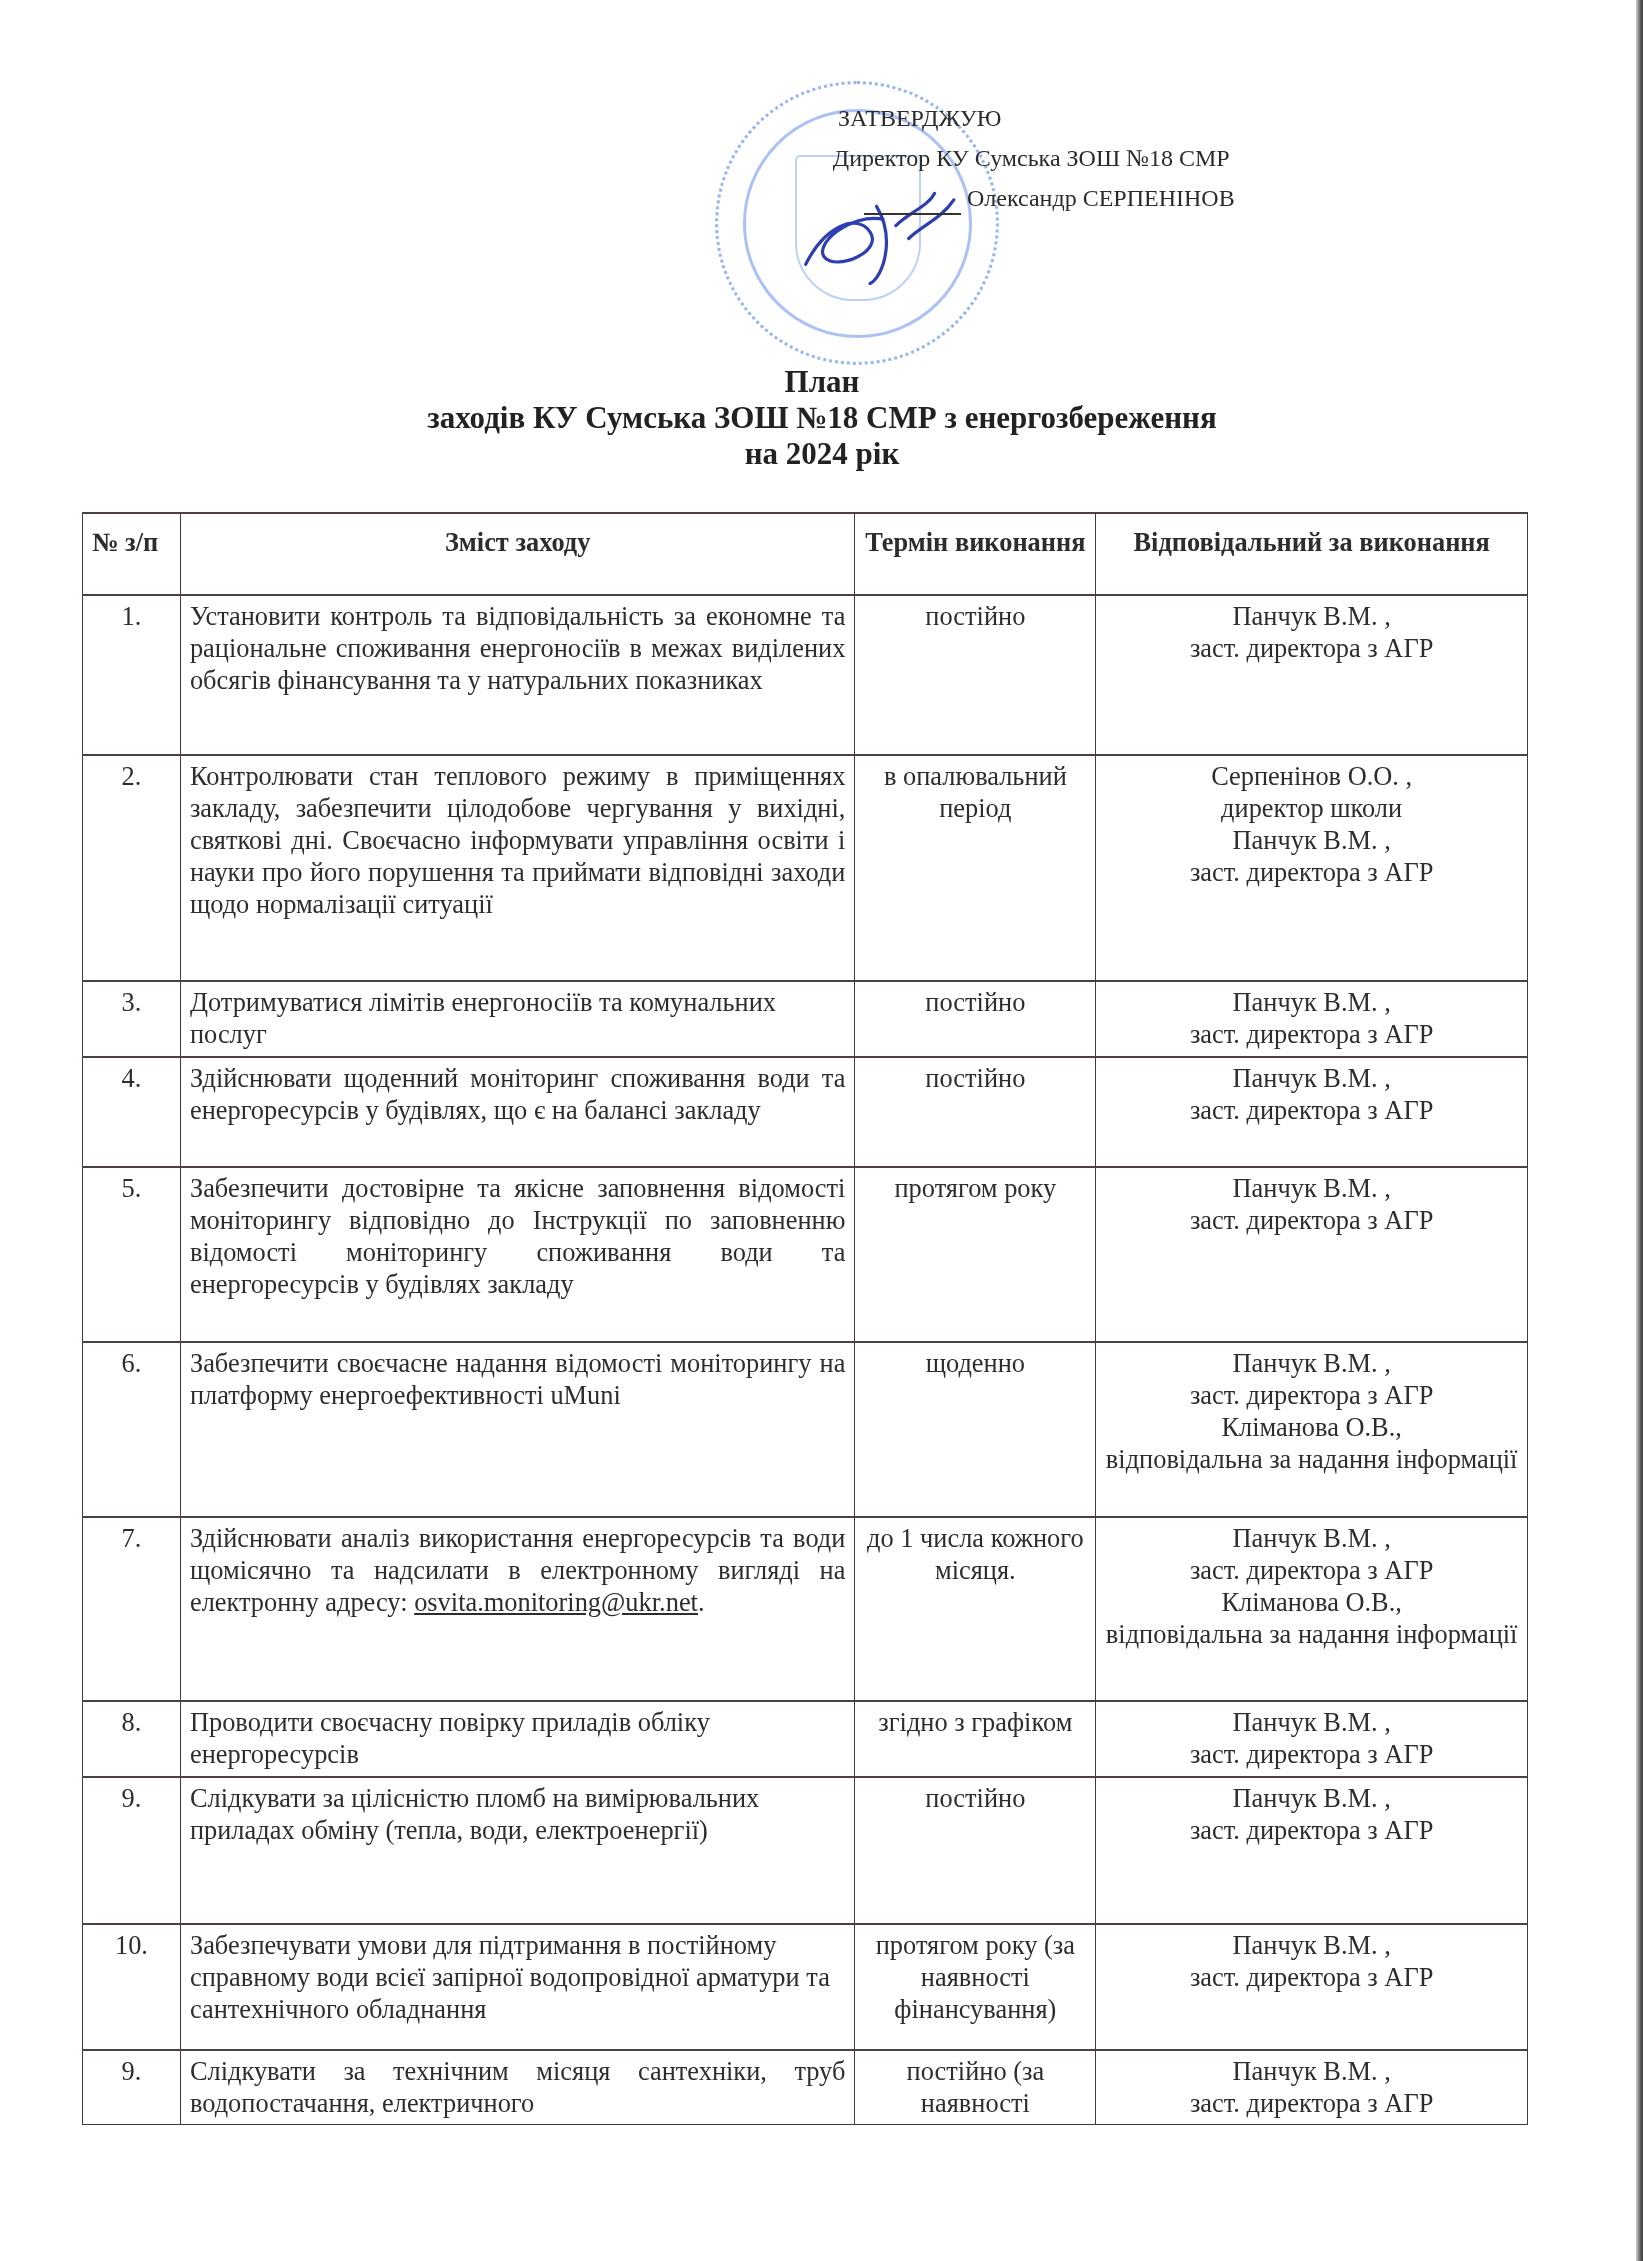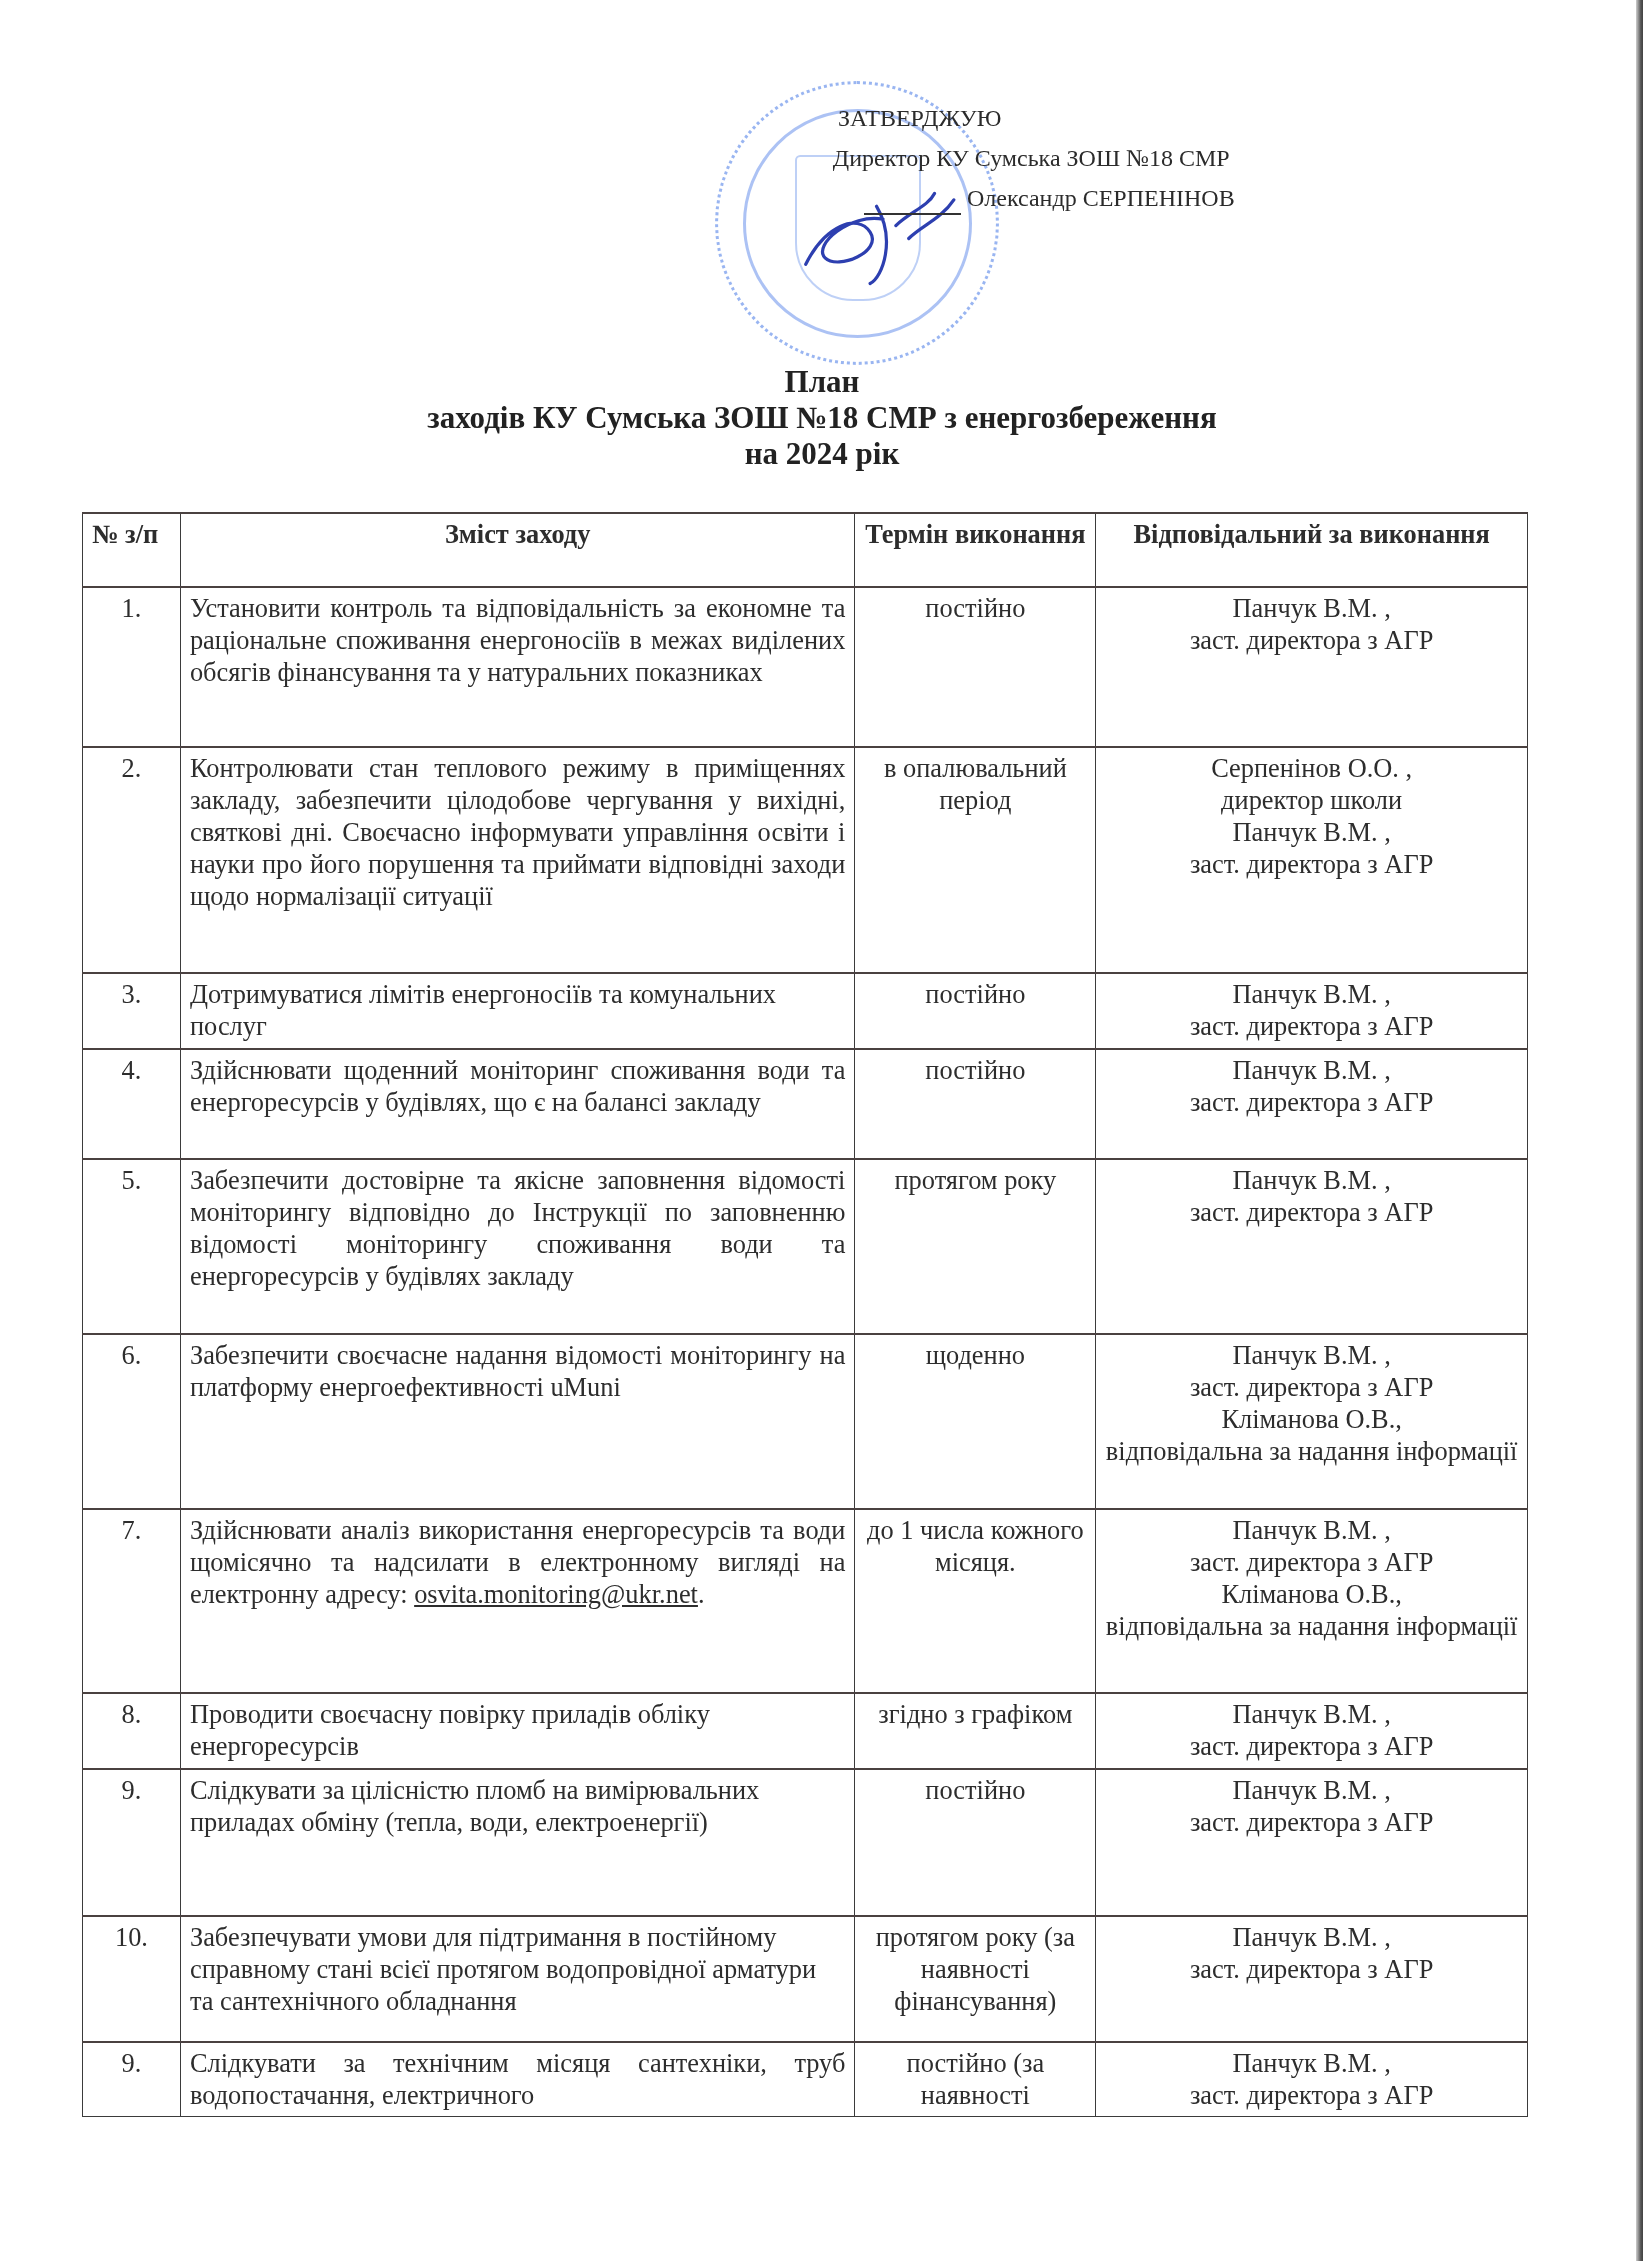--- a/index.html
+++ b/index.html
@@ -87,21 +87,21 @@
       border: 1.3px solid #3b3b3b;
       vertical-align: top;
       padding: 3.9px 9px 5.2px 9px;
     }
     table.plan tr { border-top: 2.6px solid #4a4140; }
     table.plan th {
       font-weight: bold;
       text-align: center;
       font-size: 26.4px;
       line-height: 34px;
-      padding-top: 3px;
+      padding-top: 11px;
       height: 64px;
     }
     table.plan th.num-h { text-align: left; }
     .c-num { width: 79px; text-align: center; }
     .c-text { width: 656px; text-align: justify; }
     .c-term { width: 222px; text-align: center; }
     .c-resp { width: 413px; text-align: center; }
     .c-term .line, .c-resp .line { display: block; }
     .email { text-decoration: underline; color: #2d2d2d; }
   </style>
@@ -226,21 +226,21 @@
       <td class="c-num">9.</td>
       <td class="c-text" style="text-align:left">Слідкувати за цілісністю пломб на вимірювальних приладах обміну (тепла, води, електроенергії)</td>
       <td class="c-term">постійно</td>
       <td class="c-resp">
         <span class="line">Панчук В.М. ,</span>
         <span class="line">заст. директора з АГР</span>
       </td>
     </tr>
     <tr style="height:126px">
       <td class="c-num">10.</td>
-      <td class="c-text" style="text-align:left">Забезпечувати умови для підтримання в постійному справному стані всієї протягом водопровідної арматури та сантехнічного обладнання</td>
+      <td class="c-text" style="text-align:left">Забезпечувати умови для підтримання в постійному справному води всієї запірної водопровідної арматури та сантехнічного обладнання</td>
       <td class="c-term">протягом року (за наявності фінансування)</td>
       <td class="c-resp">
         <span class="line">Панчук В.М. ,</span>
         <span class="line">заст. директора з АГР</span>
       </td>
     </tr>
     <tr style="height:71px">
       <td class="c-num">9.</td>
       <td class="c-text">Слідкувати за технічним місяця сантехніки, труб водопостачання, електричного</td>
       <td class="c-term">постійно (за наявності</td>

